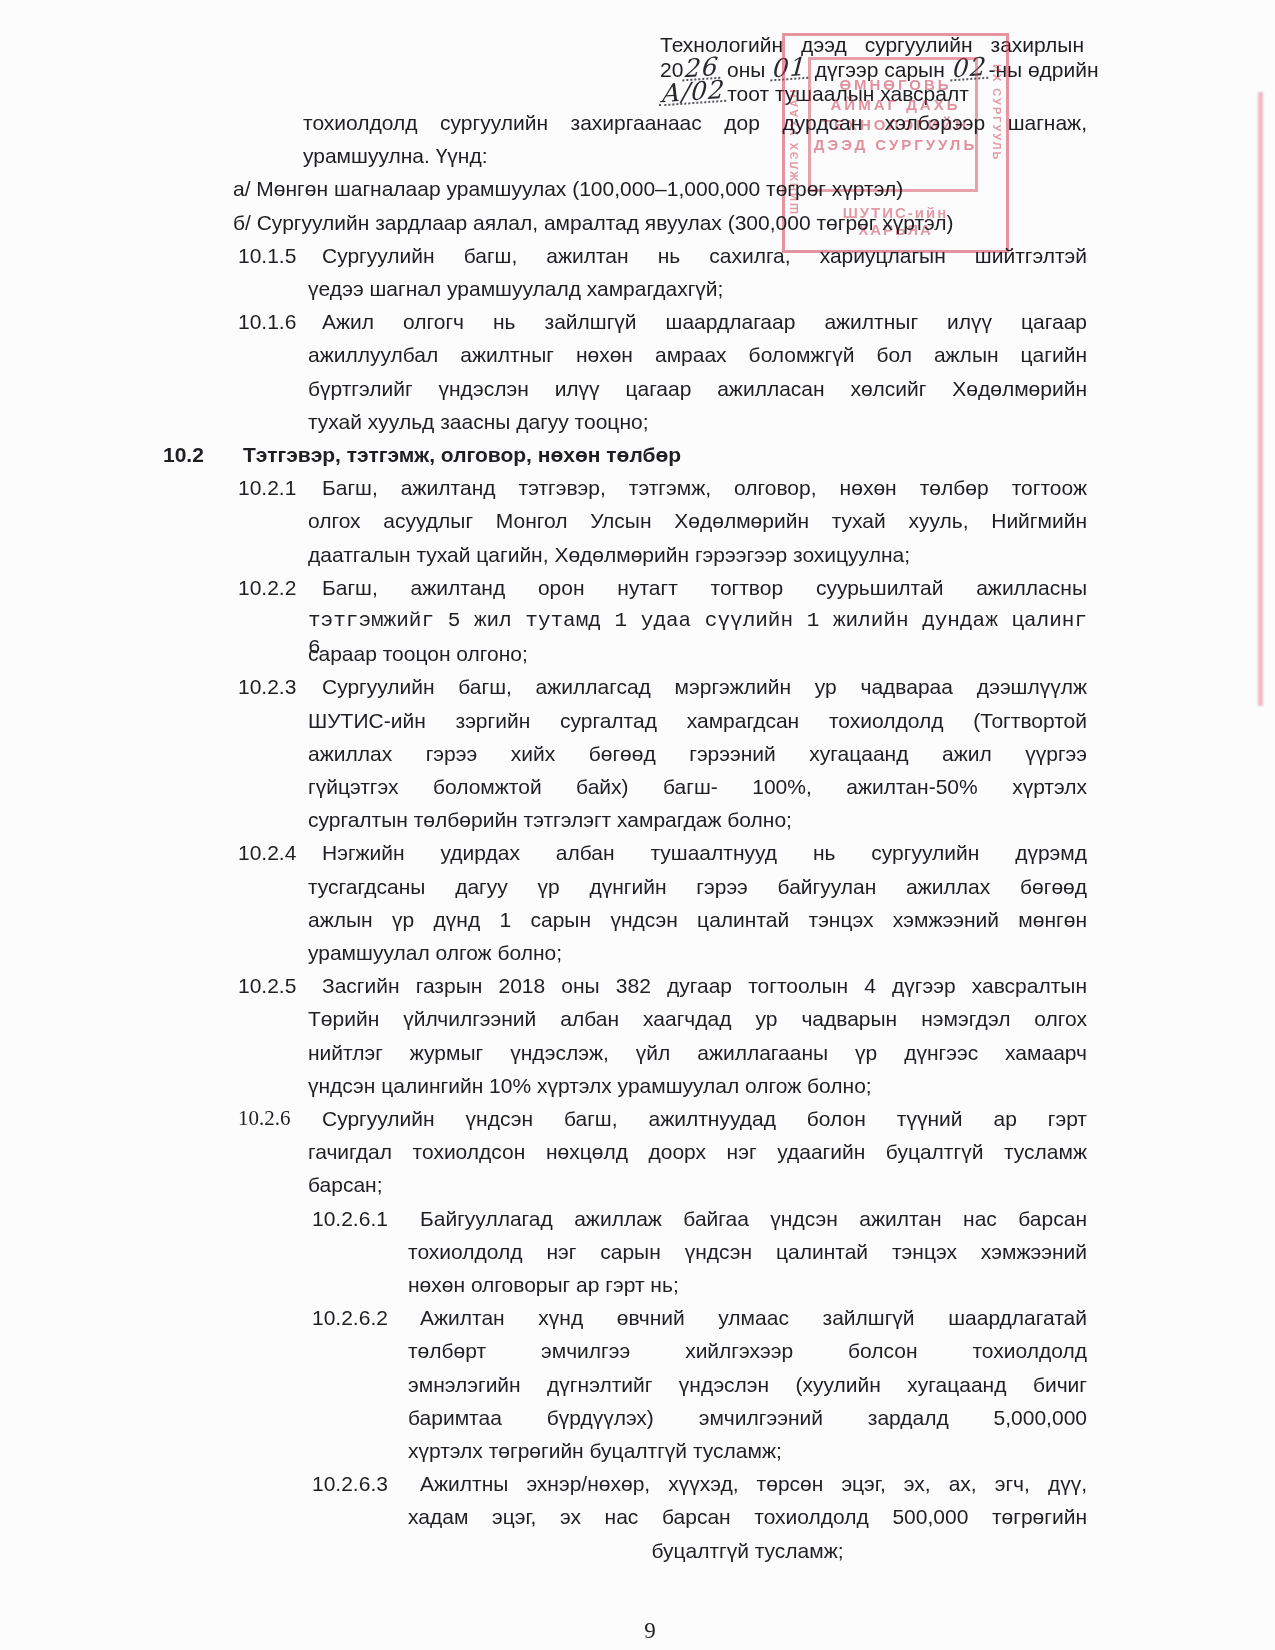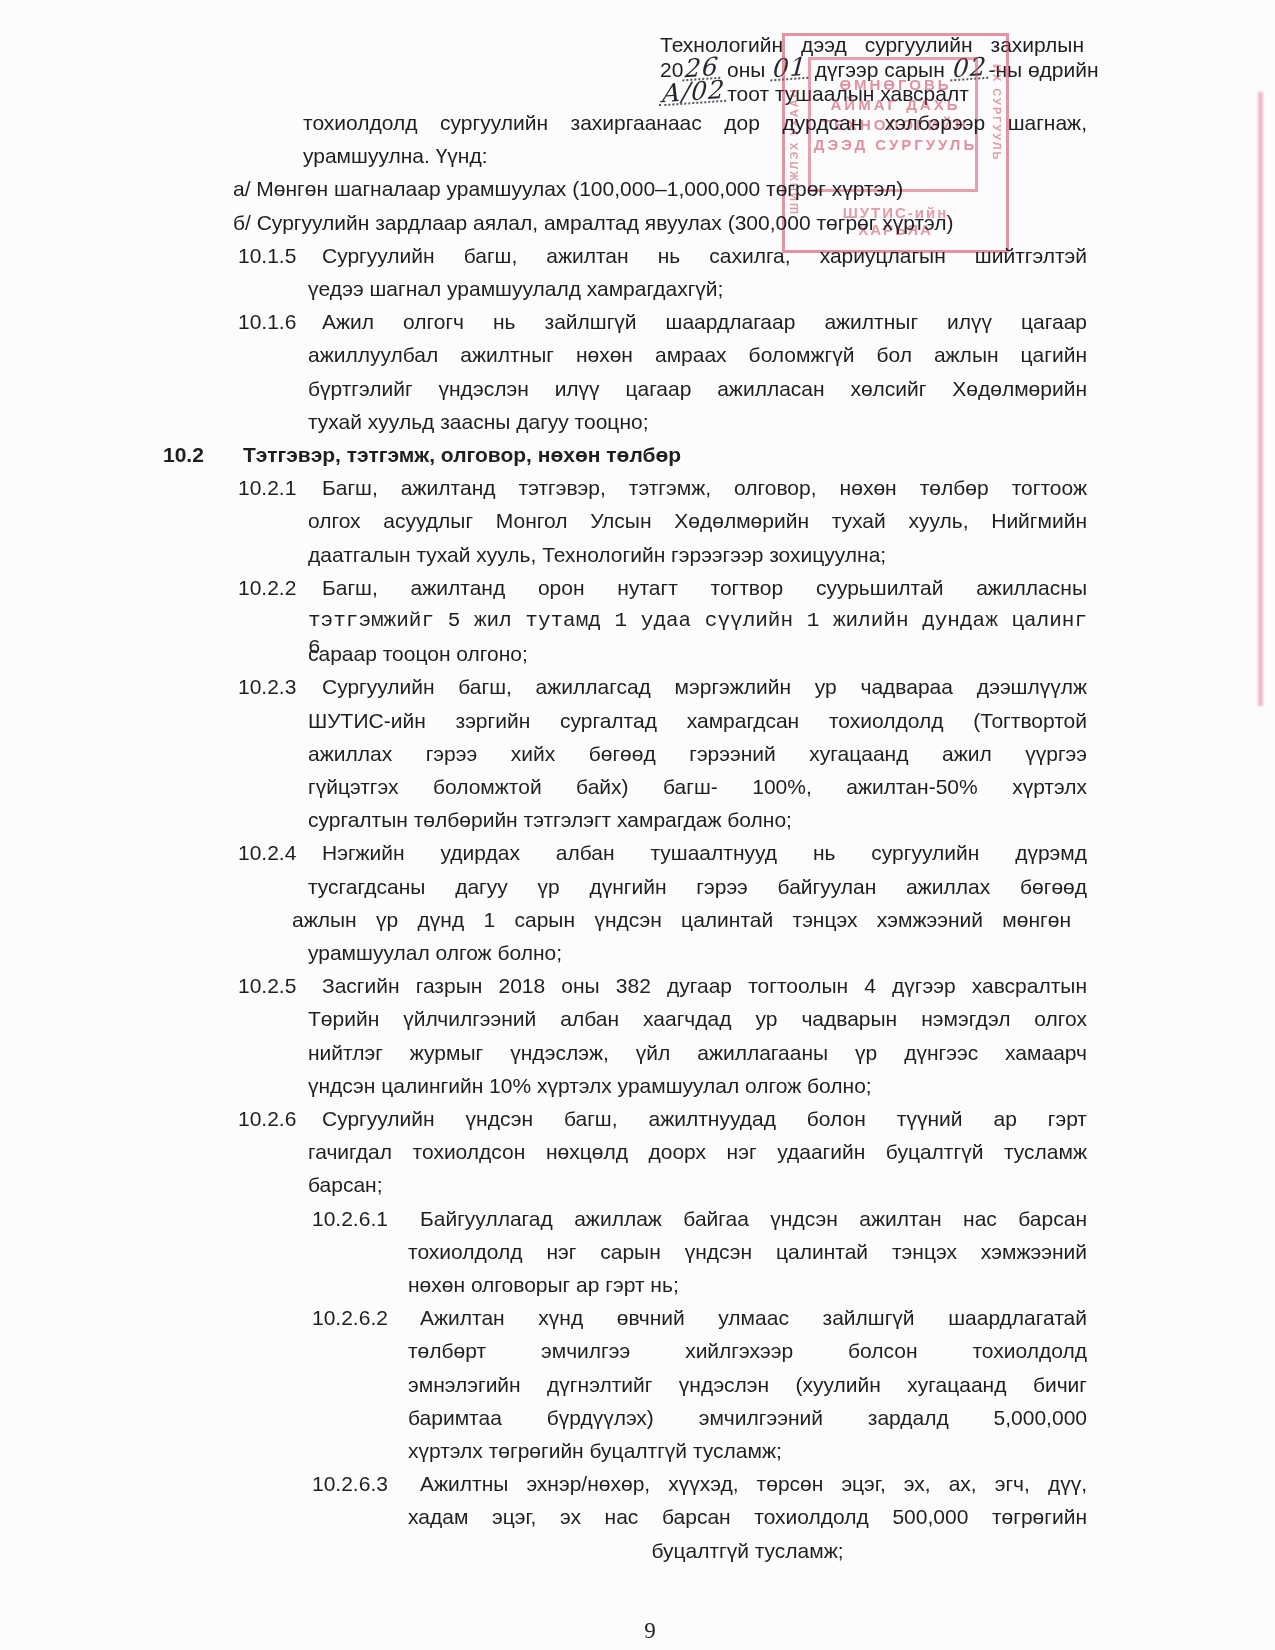--- a/index.html
+++ b/index.html
@@ -134,42 +134,42 @@
       <div class="bl" style="left: 238px; top: 308.2px;">10.1.6</div>
       <div class="bl justify" style="left: 322px; top: 308.2px; width: 765px;">Ажил олгогч нь зайлшгүй шаардлагаар ажилтныг илүү цагаар</div>
       <div class="bl justify" style="left: 308px; top: 341.4px; width: 779px;">ажиллуулбал ажилтныг нөхөн амраах боломжгүй бол ажлын цагийн</div>
       <div class="bl justify" style="left: 308px; top: 374.6px; width: 779px;">бүртгэлийг үндэслэн илүү цагаар ажилласан хөлсийг Хөдөлмөрийн</div>
       <div class="bl" style="left: 308px; top: 407.8px; width: 779px;">тухай хуульд заасны дагуу тооцно;</div>
       <div class="bl bold" style="left: 163px; top: 441px;">10.2</div>
       <div class="bl bold" style="left: 243px; top: 441px; width: 844px;">Тэтгэвэр, тэтгэмж, олговор, нөхөн төлбөр</div>
       <div class="bl" style="left: 238px; top: 474.2px;">10.2.1</div>
       <div class="bl justify" style="left: 322px; top: 474.2px; width: 765px;">Багш, ажилтанд тэтгэвэр, тэтгэмж, олговор, нөхөн төлбөр тогтоож</div>
       <div class="bl justify" style="left: 308px; top: 507.4px; width: 779px;">олгох асуудлыг Монгол Улсын Хөдөлмөрийн тухай хууль, Нийгмийн</div>
-      <div class="bl" style="left: 308px; top: 540.6px; width: 779px;">даатгалын тухай хууль, Технологийн гэрээгээр зохицуулна;</div>
+      <div class="bl" style="left: 308px; top: 540.6px; width: 779px;">даатгалын тухай цагийн, Хөдөлмөрийн гэрээгээр зохицуулна;</div>
       <div class="bl" style="left: 238px; top: 573.8px;">10.2.2</div>
       <div class="bl justify" style="left: 322px; top: 573.8px; width: 765px;">Багш, ажилтанд орон нутагт тогтвор суурьшилтай ажилласны</div>
       <div class="bl justify" style="left: 308px; top: 607px; width: 779px; font-family: Liberation Mono, monospace;">тэтгэмжийг 5 жил тутамд 1 удаа сүүлийн 1 жилийн дундаж цалинг 6</div>
       <div class="bl" style="left: 308px; top: 640.2px; width: 779px;">сараар тооцон олгоно;</div>
       <div class="bl" style="left: 238px; top: 673.4px;">10.2.3</div>
       <div class="bl justify" style="left: 322px; top: 673.4px; width: 765px;">Сургуулийн багш, ажиллагсад мэргэжлийн ур чадвараа дээшлүүлж</div>
       <div class="bl justify" style="left: 308px; top: 706.6px; width: 779px;">ШУТИС-ийн зэргийн сургалтад хамрагдсан тохиолдолд (Тогтвортой</div>
       <div class="bl justify" style="left: 308px; top: 739.8px; width: 779px;">ажиллах гэрээ хийх бөгөөд гэрээний хугацаанд ажил үүргээ</div>
       <div class="bl justify" style="left: 308px; top: 773px; width: 779px;">гүйцэтгэх боломжтой байх) багш- 100%, ажилтан-50% хүртэлх</div>
       <div class="bl" style="left: 308px; top: 806.2px; width: 779px;">сургалтын төлбөрийн тэтгэлэгт хамрагдаж болно;</div>
       <div class="bl" style="left: 238px; top: 839.4px;">10.2.4</div>
       <div class="bl justify" style="left: 322px; top: 839.4px; width: 765px;">Нэгжийн удирдах албан тушаалтнууд нь сургуулийн дүрэмд</div>
       <div class="bl justify" style="left: 308px; top: 872.6px; width: 779px;">тусгагдсаны дагуу үр дүнгийн гэрээ байгуулан ажиллах бөгөөд</div>
-      <div class="bl justify" style="left: 292px; top: 905.8px; width: 779px;">ажлын үр дүнд 1 сарын үндсэн цалинтай тэнцэх хэмжээний мөнгөн</div>
+      <div class="bl justify" style="left: 308px; top: 905.8px; width: 779px;">ажлын үр дүнд 1 сарын үндсэн цалинтай тэнцэх хэмжээний мөнгөн</div>
       <div class="bl" style="left: 308px; top: 939px; width: 779px;">урамшуулал олгож болно;</div>
       <div class="bl" style="left: 238px; top: 972.2px;">10.2.5</div>
       <div class="bl justify" style="left: 322px; top: 972.2px; width: 765px;">Засгийн газрын 2018 оны 382 дугаар тогтоолын 4 дүгээр хавсралтын</div>
       <div class="bl justify" style="left: 308px; top: 1005.4px; width: 779px;">Төрийн үйлчилгээний албан хаагчдад ур чадварын нэмэгдэл олгох</div>
       <div class="bl justify" style="left: 308px; top: 1038.6px; width: 779px;">нийтлэг журмыг үндэслэж, үйл ажиллагааны үр дүнгээс хамаарч</div>
       <div class="bl" style="left: 308px; top: 1071.8px; width: 779px;">үндсэн цалингийн 10% хүртэлх урамшуулал олгож болно;</div>
-      <div class="bl" style="left: 238px; top: 1105px;">10.2.6</div>
+      <div class="bl" style="left: 238px; top: 1105px; font-family: Liberation Serif, serif;">10.2.6</div>
       <div class="bl justify" style="left: 322px; top: 1105px; width: 765px;">Сургуулийн үндсэн багш, ажилтнуудад болон түүний ар гэрт</div>
       <div class="bl justify" style="left: 308px; top: 1138.2px; width: 779px;">гачигдал тохиолдсон нөхцөлд доорх нэг удаагийн буцалтгүй тусламж</div>
       <div class="bl" style="left: 308px; top: 1171.4px; width: 779px;">барсан;</div>
       <div class="bl" style="left: 312px; top: 1204.6px;">10.2.6.1</div>
       <div class="bl justify" style="left: 420px; top: 1204.6px; width: 667px;">Байгууллагад ажиллаж байгаа үндсэн ажилтан нас барсан</div>
       <div class="bl justify" style="left: 408px; top: 1237.8px; width: 679px;">тохиолдолд нэг сарын үндсэн цалинтай тэнцэх хэмжээний</div>
       <div class="bl" style="left: 408px; top: 1271px; width: 679px;">нөхөн олговорыг ар гэрт нь;</div>
       <div class="bl" style="left: 312px; top: 1304.2px;">10.2.6.2</div>
       <div class="bl justify" style="left: 420px; top: 1304.2px; width: 667px;">Ажилтан хүнд өвчний улмаас зайлшгүй шаардлагатай</div>
       <div class="bl justify" style="left: 408px; top: 1337.4px; width: 679px;">төлбөрт эмчилгээ хийлгэхээр болсон тохиолдолд</div>

